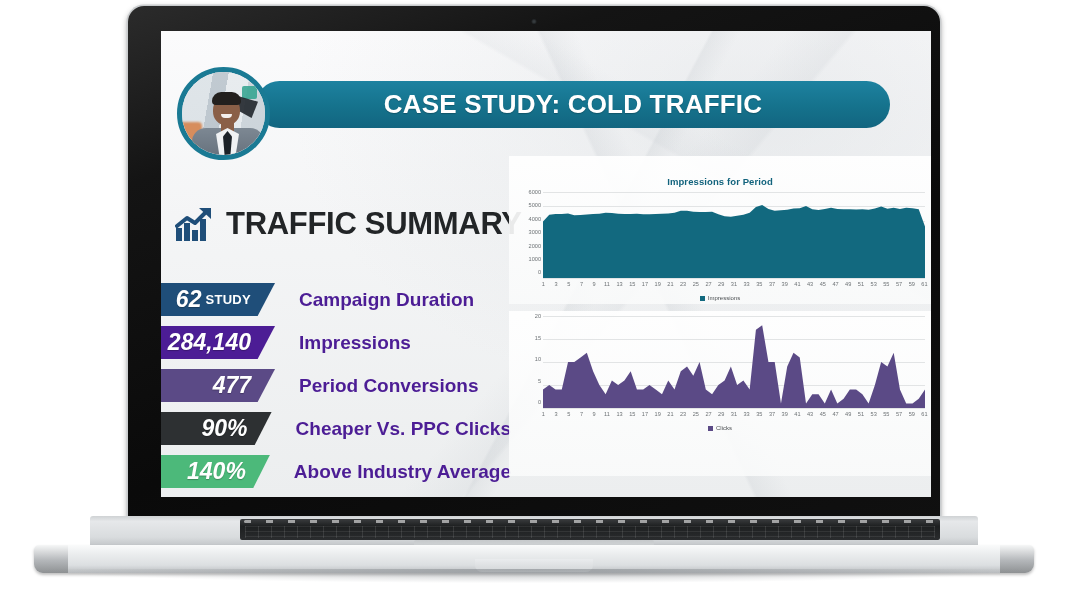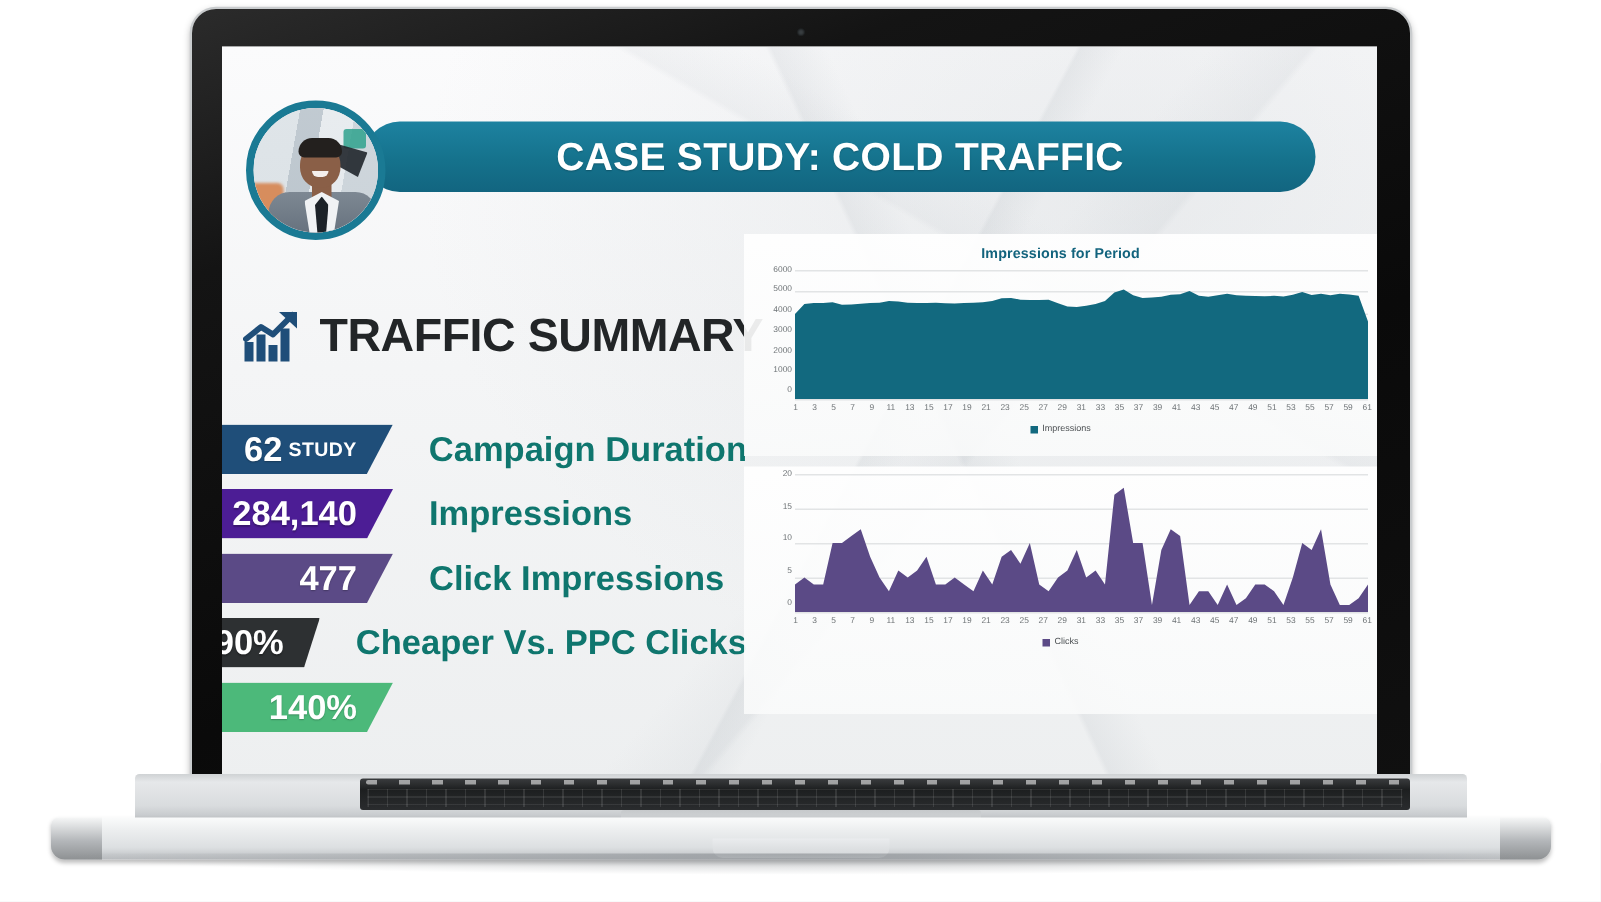--- a/index.html
+++ b/index.html
@@ -33,22 +33,22 @@
     position: absolute;
     left: 50%; top: 13px; transform: translateX(-50%);
     width: 5px; height: 5px; border-radius: 50%;
     background: #3a3f42;
     box-shadow: inset 0 0 2px #000;
   }
 
   
   #screen {
     position: absolute;
-    left: 148px; top: 31px;
-    width: 770px; height: 537px;
+    left: 161px; top: 31px;
+    width: 770px; height: 466px;
     background: #f2f3f4;
     overflow: hidden;
   }
   
   #slide-pattern {
     position: absolute; inset: 0;
     background:
       linear-gradient(118deg, rgba(0,0,0,0) 54%, rgba(190,196,201,.22) 54.3%, rgba(0,0,0,0) 57%),
       linear-gradient(65deg, rgba(0,0,0,0) 60%, rgba(186,192,198,.20) 60.4%, rgba(0,0,0,0) 64%),
       linear-gradient(-50deg, rgba(0,0,0,0) 40%, rgba(195,200,205,.18) 40.5%, rgba(0,0,0,0) 46%),
@@ -190,45 +190,46 @@
     display: flex; align-items: center; justify-content: flex-end;
     padding-right: 24px;
     clip-path: polygon(0 0, 100% 0, 86% 100%, 0 100%);
     color: #ffffff;
     box-shadow: 1px 1px 2px rgba(0,0,0,.18);
   }
   .stat-value {
     font-size: 23px; font-weight: bold; line-height: 1;
     text-shadow: 0 1px 1px rgba(0,0,0,.25);
     white-space: nowrap;
+    font-style: italic;
   }
   .stat-unit {
     font-size: 13px; font-weight: bold; margin-left: 4px;
     letter-spacing: .3px;
   }
   .stat-label {
     margin-left: 24px;
-    font-size: 23px; font-weight: bold; color: #0f766e;
+    font-size: 19px; font-weight: bold; color: #4c1d95;
     white-space: nowrap;
   }
 
   
   .chart-card {
     position: absolute;
     background: linear-gradient(180deg, rgba(255,255,255,.94), rgba(250,251,251,.88));
     overflow: hidden;
   }
   #chart-card-impressions { left: 348px; top: 125px;  width: 422px; height: 148px; }
   #chart-card-clicks      { left: 348px; top: 280px;  width: 422px; height: 165px; }
 
   .chart-title {
     text-align: center;
     font-size: 9.5px;
     font-weight: bold;
-    padding-top: 8px;
+    padding-top: 20px;
     letter-spacing: .1px;
   }
   #chart-title-impressions { color: #12637d; }
   #chart-title-clicks      { color: #4c3a72; }
 
   .plot-wrap { position: relative; margin: 5px 6px 0 6px; }
   .y-axis {
     position: absolute; left: 0; top: 0;
     width: 26px; height: 100%;
     display: flex; flex-direction: column; justify-content: space-between;
@@ -322,32 +323,33 @@
         <div class="stat-row">
           <div class="stat-chip" style="background: #4c1d95;">
             <span class="stat-value">284,140</span>
           </div>
           <span class="stat-label">Impressions</span>
         </div>
         <div class="stat-row">
           <div class="stat-chip" style="background: rgb(91, 74, 134);">
             <span class="stat-value">477</span>
           </div>
-          <span class="stat-label">Click Impressions</span>
+          <span class="stat-label">Period Conversions</span>
         </div>
         <div class="stat-row">
           <div class="stat-chip" style="background: rgb(45, 48, 50);">
             <span class="stat-value">90%</span>
           </div>
           <span class="stat-label">Cheaper Vs. PPC Clicks</span>
         </div>
         <div class="stat-row">
           <div class="stat-chip" style="background: rgb(76, 185, 122);">
             <span class="stat-value">140%</span>
           </div>
+          <span class="stat-label">Above Industry Average</span>
         </div>
       </div>
 
     <div class="chart-card" id="chart-card-impressions">
       <div class="chart-title" id="chart-title-impressions">Impressions for Period</div>
       <div class="plot-wrap">
         <div class="y-axis" id="yaxis-impressions">
             <div class="y-tick">6000</div>
             <div class="y-tick">5000</div>
             <div class="y-tick">4000</div>

